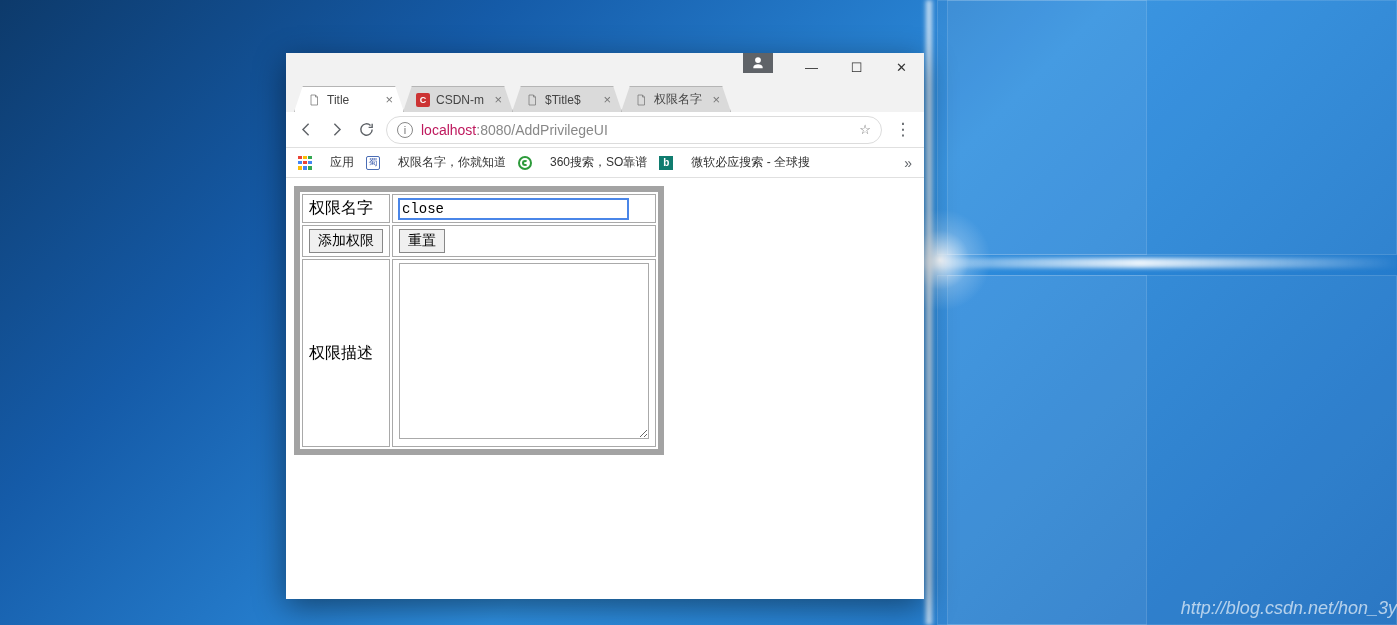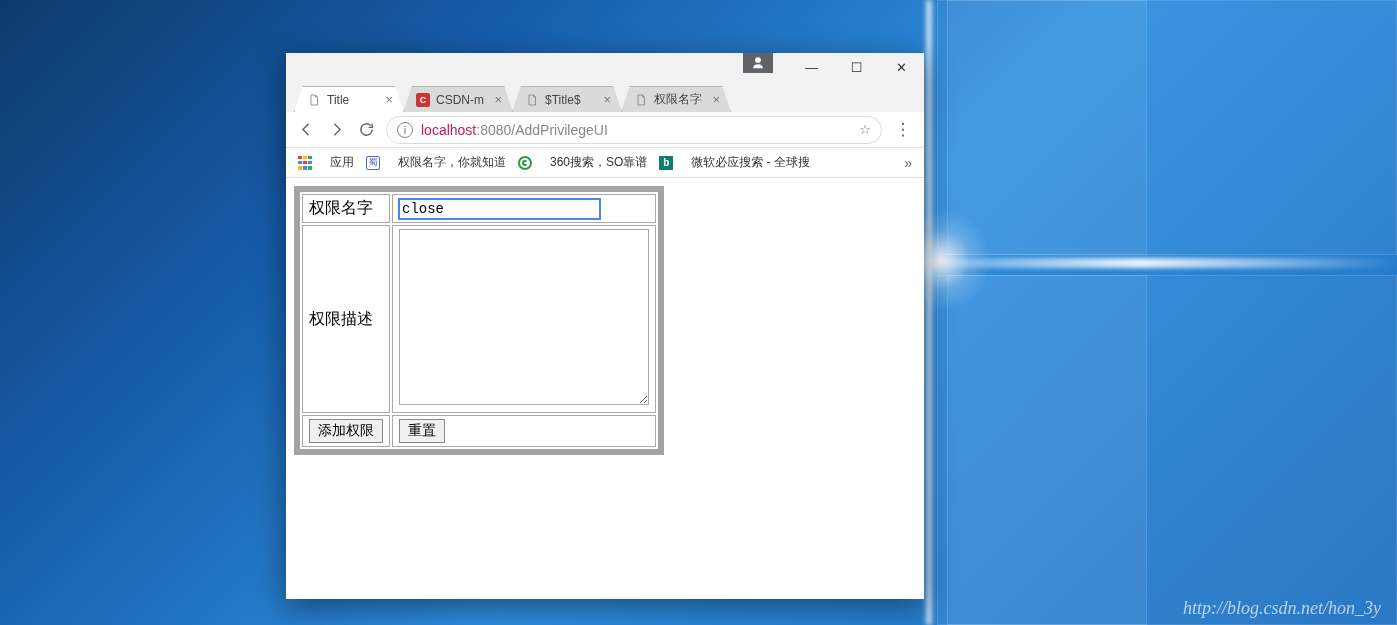--- a/index.html
+++ b/index.html
@@ -17,21 +17,21 @@
     .panel { position:absolute; background:rgba(255,255,255,0.06); border:1px solid rgba(255,255,255,0.12); }
     .p1 { right:0; top:0; width:460px; height:255px; }
     .p2 { right:0; top:275px; width:460px; height:350px; }
     .p3 { right:250px; top:0; width:200px; height:255px; }
     .p4 { right:250px; top:275px; width:200px; height:350px; }
     .beam { position:absolute; background:linear-gradient(90deg, rgba(255,255,255,0) 0%, rgba(255,255,255,0.9) 50%, rgba(255,255,255,0) 100%); }
     .beam.h { left:880px; top:258px; width:520px; height:10px; filter:blur(2px); }
     .beam.v { left:924px; top:0; width:10px; height:625px; filter:blur(2px); }
     .blob { position:absolute; left:880px; top:200px; width:120px; height:120px; background:radial-gradient(circle, rgba(255,255,255,0.95) 0%, rgba(255,255,255,0.2) 35%, transparent 60%); border-radius:50%; }
 
-    .watermark { position:absolute; right:16px; bottom:6px; color:rgba(255,255,255,0.65); font-family:Liberation Serif, serif; font-size:18px; font-style:italic; z-index:1; }
+    .watermark { position:absolute; right:0; bottom:6px; color:rgba(255,255,255,0.65); font-family:Liberation Sans, sans-serif; font-size:18px; font-style:italic; z-index:1; }
 
     
     .chrome-window {
       position:absolute; left:286px; top:53px; width:638px; height:546px;
       background:#fff; box-shadow:0 8px 30px rgba(0,0,0,0.45); z-index:2;
       display:flex; flex-direction:column;
     }
     .titlebar { height:30px; background:#f2f2f2; display:flex; align-items:flex-start; justify-content:flex-end; }
     .titlebar .anon { width:30px; height:20px; margin-right:16px; margin-top:0; background:#5f6368; display:flex; align-items:center; justify-content:center; }
     .anon svg { width:14px; height:14px; fill:#fff; }
@@ -71,21 +71,21 @@
     .apps-icon span:nth-child(5){background:#ea4335}.apps-icon span:nth-child(7){background:#fbbc05}.apps-icon span:nth-child(9){background:#34a853}
     .baidu-icon { width:14px; height:14px; border:1px solid #4a6db5; border-radius:2px; display:flex; align-items:center; justify-content:center; font-size:9px; color:#3355aa;}
     .so360-icon { width:14px; height:14px; border:2px solid #2c9a3a; border-radius:50%; position:relative;}
     .so360-icon::after { content:""; position:absolute; inset:2px; border:2px solid #2c9a3a; border-radius:50%; border-right-color:transparent;}
     .bing-icon { width:14px; height:14px; background:#107c6f; color:#fff; font-size:10px; font-weight:bold; display:flex; align-items:center; justify-content:center;}
     .chev { margin-left:auto; padding:0 6px; color:#5f6368; font-size:14px;}
 
     .page { flex:1; background:#fff; padding:8px; overflow:auto; }
     table.priv { border-collapse:separate; border-spacing:2px; border:6px solid #a3a3a3; }
     table.priv td { border:1px solid #a9a9a9; padding:3px 6px; font-size:16px; font-family:"Microsoft YaHei"; }
-    .inp { width:201px; height:20px; border:1px solid #4a86e8; outline:1px solid #4a86e8; font-family:"Courier New", monospace; font-size:14px; padding:0 2px; }
+    .inp { width:229px; height:20px; border:1px solid #4a86e8; outline:1px solid #4a86e8; font-family:"Courier New", monospace; font-size:14px; padding:0 2px; }
     .txa { width:250px; height:176px; border:1px solid #aaa; resize:both; font-family:monospace; padding:2px; }
     .btn { font-size:14px; font-family:"Microsoft YaHei"; border:1px solid #888; background:#f0f0f0; padding:2px 8px; }
   </style>
 </head>
 <body>
 
 <div class="win-bg">
   <div class="panel p1"></div>
     <div class="panel p2"></div>
     <div class="panel p3"></div>
@@ -215,30 +215,30 @@
   <div class="page">
     <table class="priv">
       <tbody>
           <tr>
         <td>权限名字</td>
         <td>
           <input class="inp" type="text" value="close " style="">
         </td>
       </tr>
       <tr>
-        <td>权限描述</td>
-        <td>
-          <textarea class="txa" style=""></textarea>
+        <td>
+          <button class="btn">添加权限</button>
+        </td>
+        <td>
+          <button class="btn">重置</button>
         </td>
       </tr>
       <tr>
-        <td>
-          <button class="btn">添加权限</button>
-        </td>
-        <td>
-          <button class="btn">重置</button>
+        <td>权限描述</td>
+        <td>
+          <textarea class="txa" style=""></textarea>
         </td>
       </tr>
     </tbody>
       </table>
   </div>
 
 </div>
 
 </body></html>

